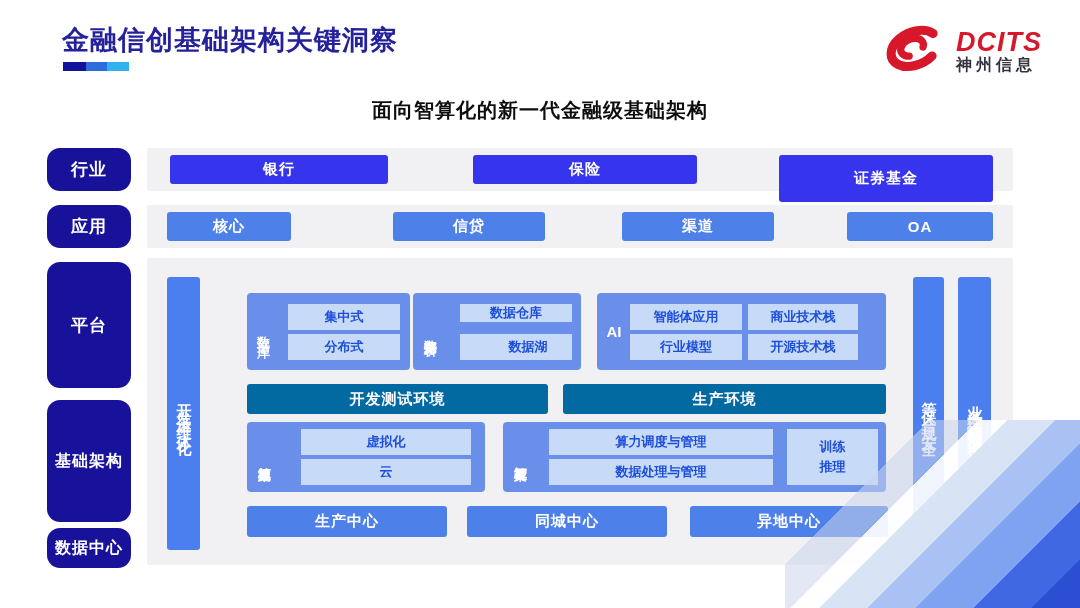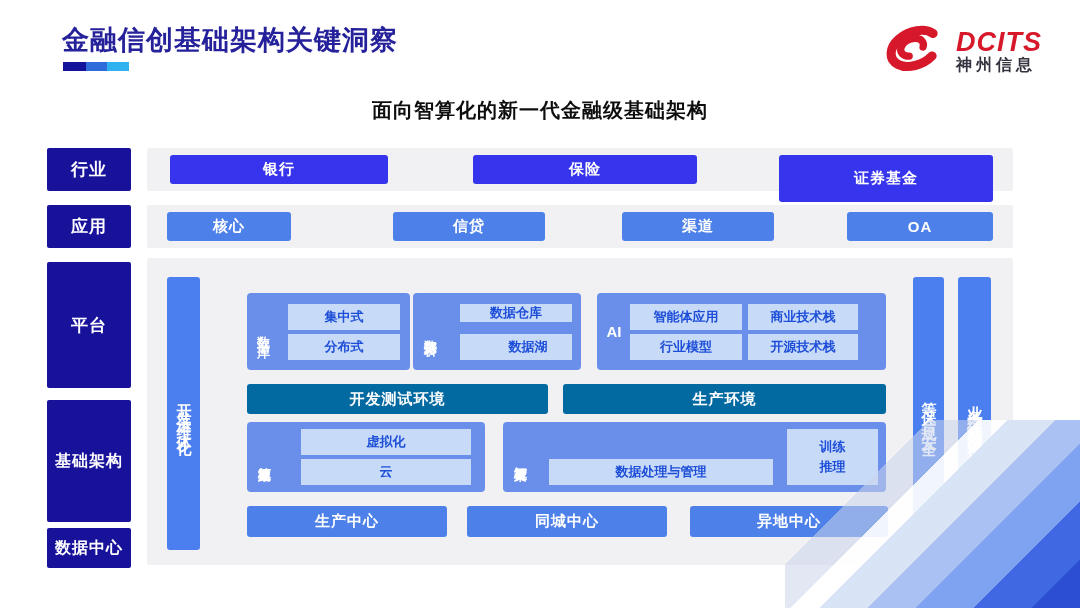--- a/index.html
+++ b/index.html
@@ -15,21 +15,21 @@
   .page-title{font-size:27px;font-weight:bold;color:#25219B;letter-spacing:1px;white-space:nowrap;}
   .underline{display:flex;height:9px;}
   .underline span{display:block;height:100%;}
   .logo-wrap{display:flex;align-items:center;gap:10px;}
   .logo-text{display:flex;flex-direction:column;line-height:1.05;}
   .logo-brand{font-size:27px;font-weight:bold;font-style:italic;color:#D7182A;letter-spacing:1px;}
   .logo-company{font-size:16px;font-weight:bold;color:#33333F;letter-spacing:4px;}
   .subtitle{font-size:20px;font-weight:bold;color:#0D0D0D;text-align:center;width:100%;letter-spacing:1px;}
 
   
-  .navy{background:#18129B;color:#fff;font-weight:bold;font-size:17px;border-radius:2px;letter-spacing:1px;}
+  .navy{background:#18129B;color:#fff;font-weight:bold;font-size:17px;border-radius:13px;letter-spacing:1px;}
   .panel{background:#F1F1F4;border-radius:2px;}
 
   
   .btn-royal{background:#3634EC;color:#fff;font-weight:bold;font-size:15px;border-radius:3px;letter-spacing:1px;}
   .btn-blue{background:#4D80E8;color:#fff;font-weight:bold;font-size:15px;border-radius:3px;letter-spacing:1px;}
   .envbar{background:#0369a1;color:#fff;font-weight:bold;font-size:15px;border-radius:3px;letter-spacing:1px;}
   .group{background:#6A8FEA;border-radius:4px;}
   .inner{background:#C7DAF8;color:#1d4ed8;font-weight:bold;font-size:13px;border-radius:0;}
   .vbar{background:#4B7FF0;color:#fff;font-weight:bold;font-size:15px;border-radius:3px;}
   .vtext{writing-mode:vertical-rl;text-orientation:upright;}
@@ -121,20 +121,21 @@
   <div class="abs envbar flexc" style="left:247px;top:384px;width:301px;height:30px;">开发测试环境</div>
   <div class="abs envbar flexc" style="left:563px;top:384px;width:323px;height:30px;">生产环境</div>
 
   <div class="abs group" style="left:247px;top:422px;width:238px;height:70px;"></div>
   <div class="abs vlabel vtext flexc" style="left:253px;top:422px;width:22px;height:70px;letter-spacing:0px;">通算框架</div>
   <div class="abs inner flexc" style="left:301px;top:429px;width:170px;height:26px;">虚拟化</div>
   <div class="abs inner flexc" style="left:301px;top:459px;width:170px;height:26px;">云</div>
 
   <div class="abs group" style="left:503px;top:422px;width:383px;height:70px;"></div>
   <div class="abs vlabel vtext flexc" style="left:509px;top:422px;width:22px;height:70px;letter-spacing:0px;">智算框架</div>
+  <div class="abs inner flexc" style="left:549px;top:429px;width:224px;height:26px;">算力调度与管理</div>
   <div class="abs inner flexc" style="left:549px;top:459px;width:224px;height:26px;">数据处理与管理</div>
   <div class="abs inner flexc" style="left:787px;top:429px;width:91px;height:56px;">
     <span class="wrap2">训练推理</span>
   </div>
 
   <div class="abs btn-blue flexc" style="left:247px;top:506px;width:200px;height:31px;">生产中心</div>
   <div class="abs btn-blue flexc" style="left:467px;top:506px;width:200px;height:31px;">同城中心</div>
   <div class="abs btn-blue flexc" style="left:690px;top:506px;width:198px;height:31px;">异地中心</div>
 
   <div class="abs vbar flexc vtext" style="left:913px;top:277px;width:31px;height:273px;letter-spacing:8px;">等保合规安全</div>

